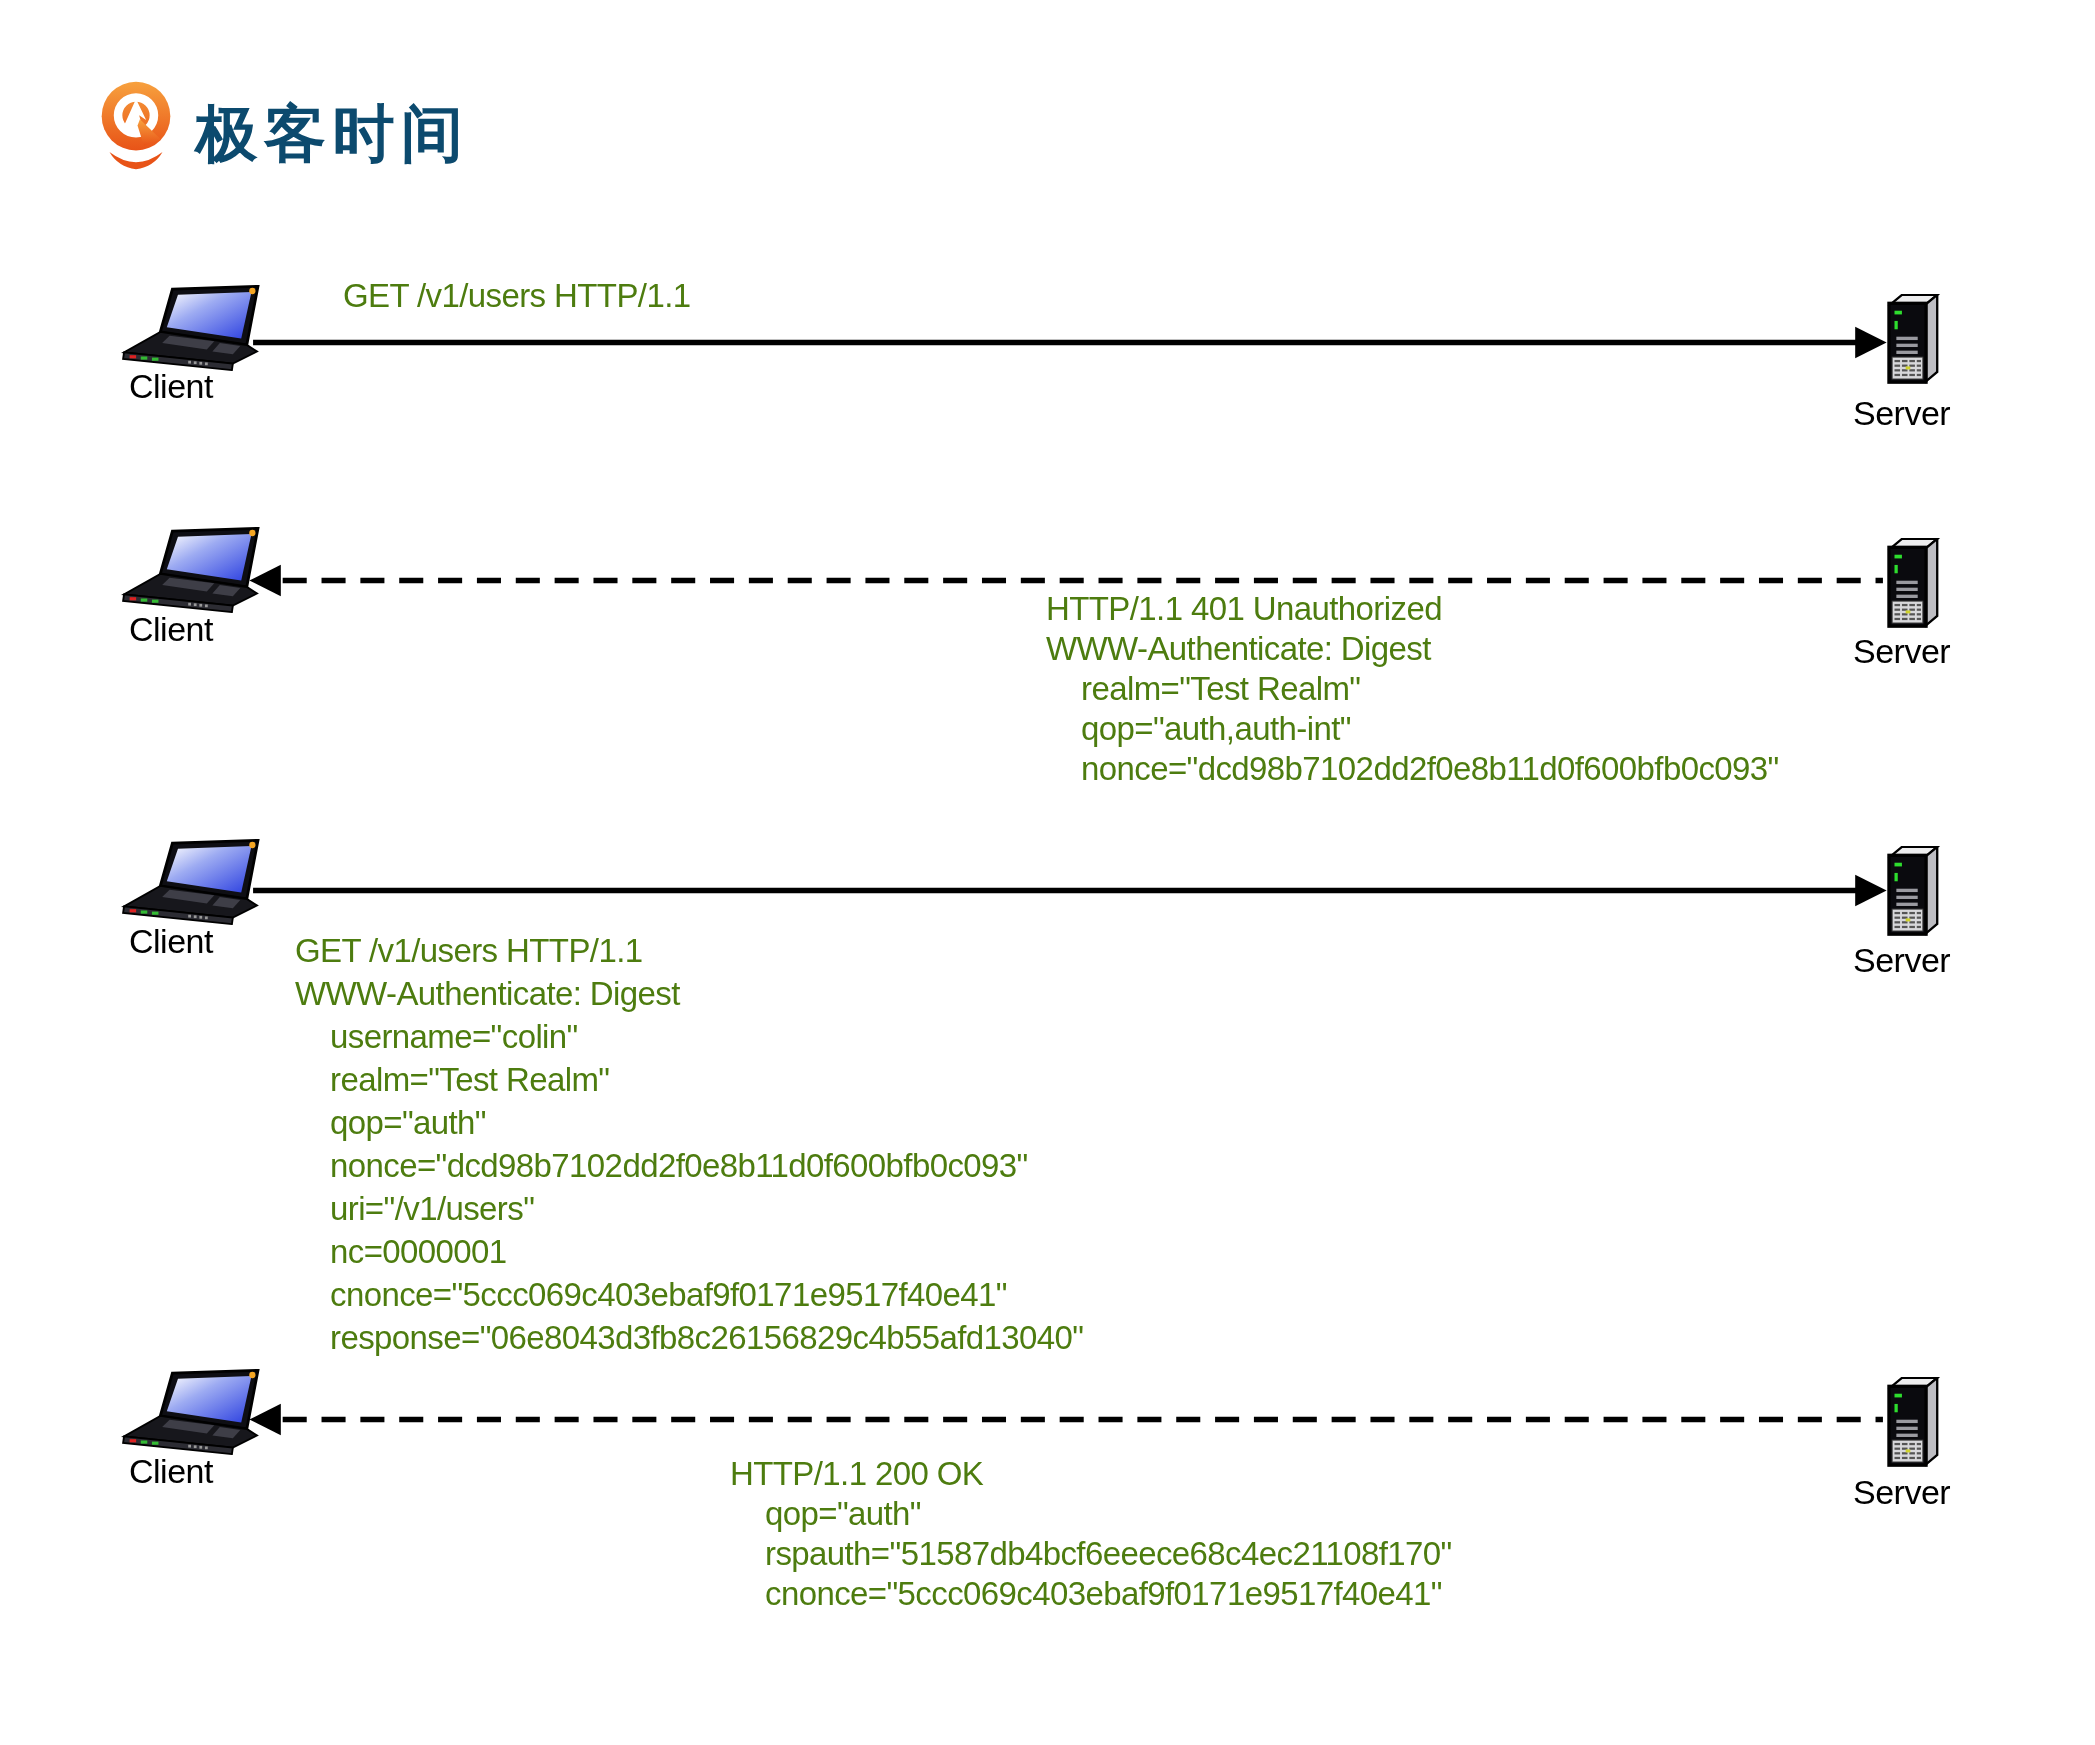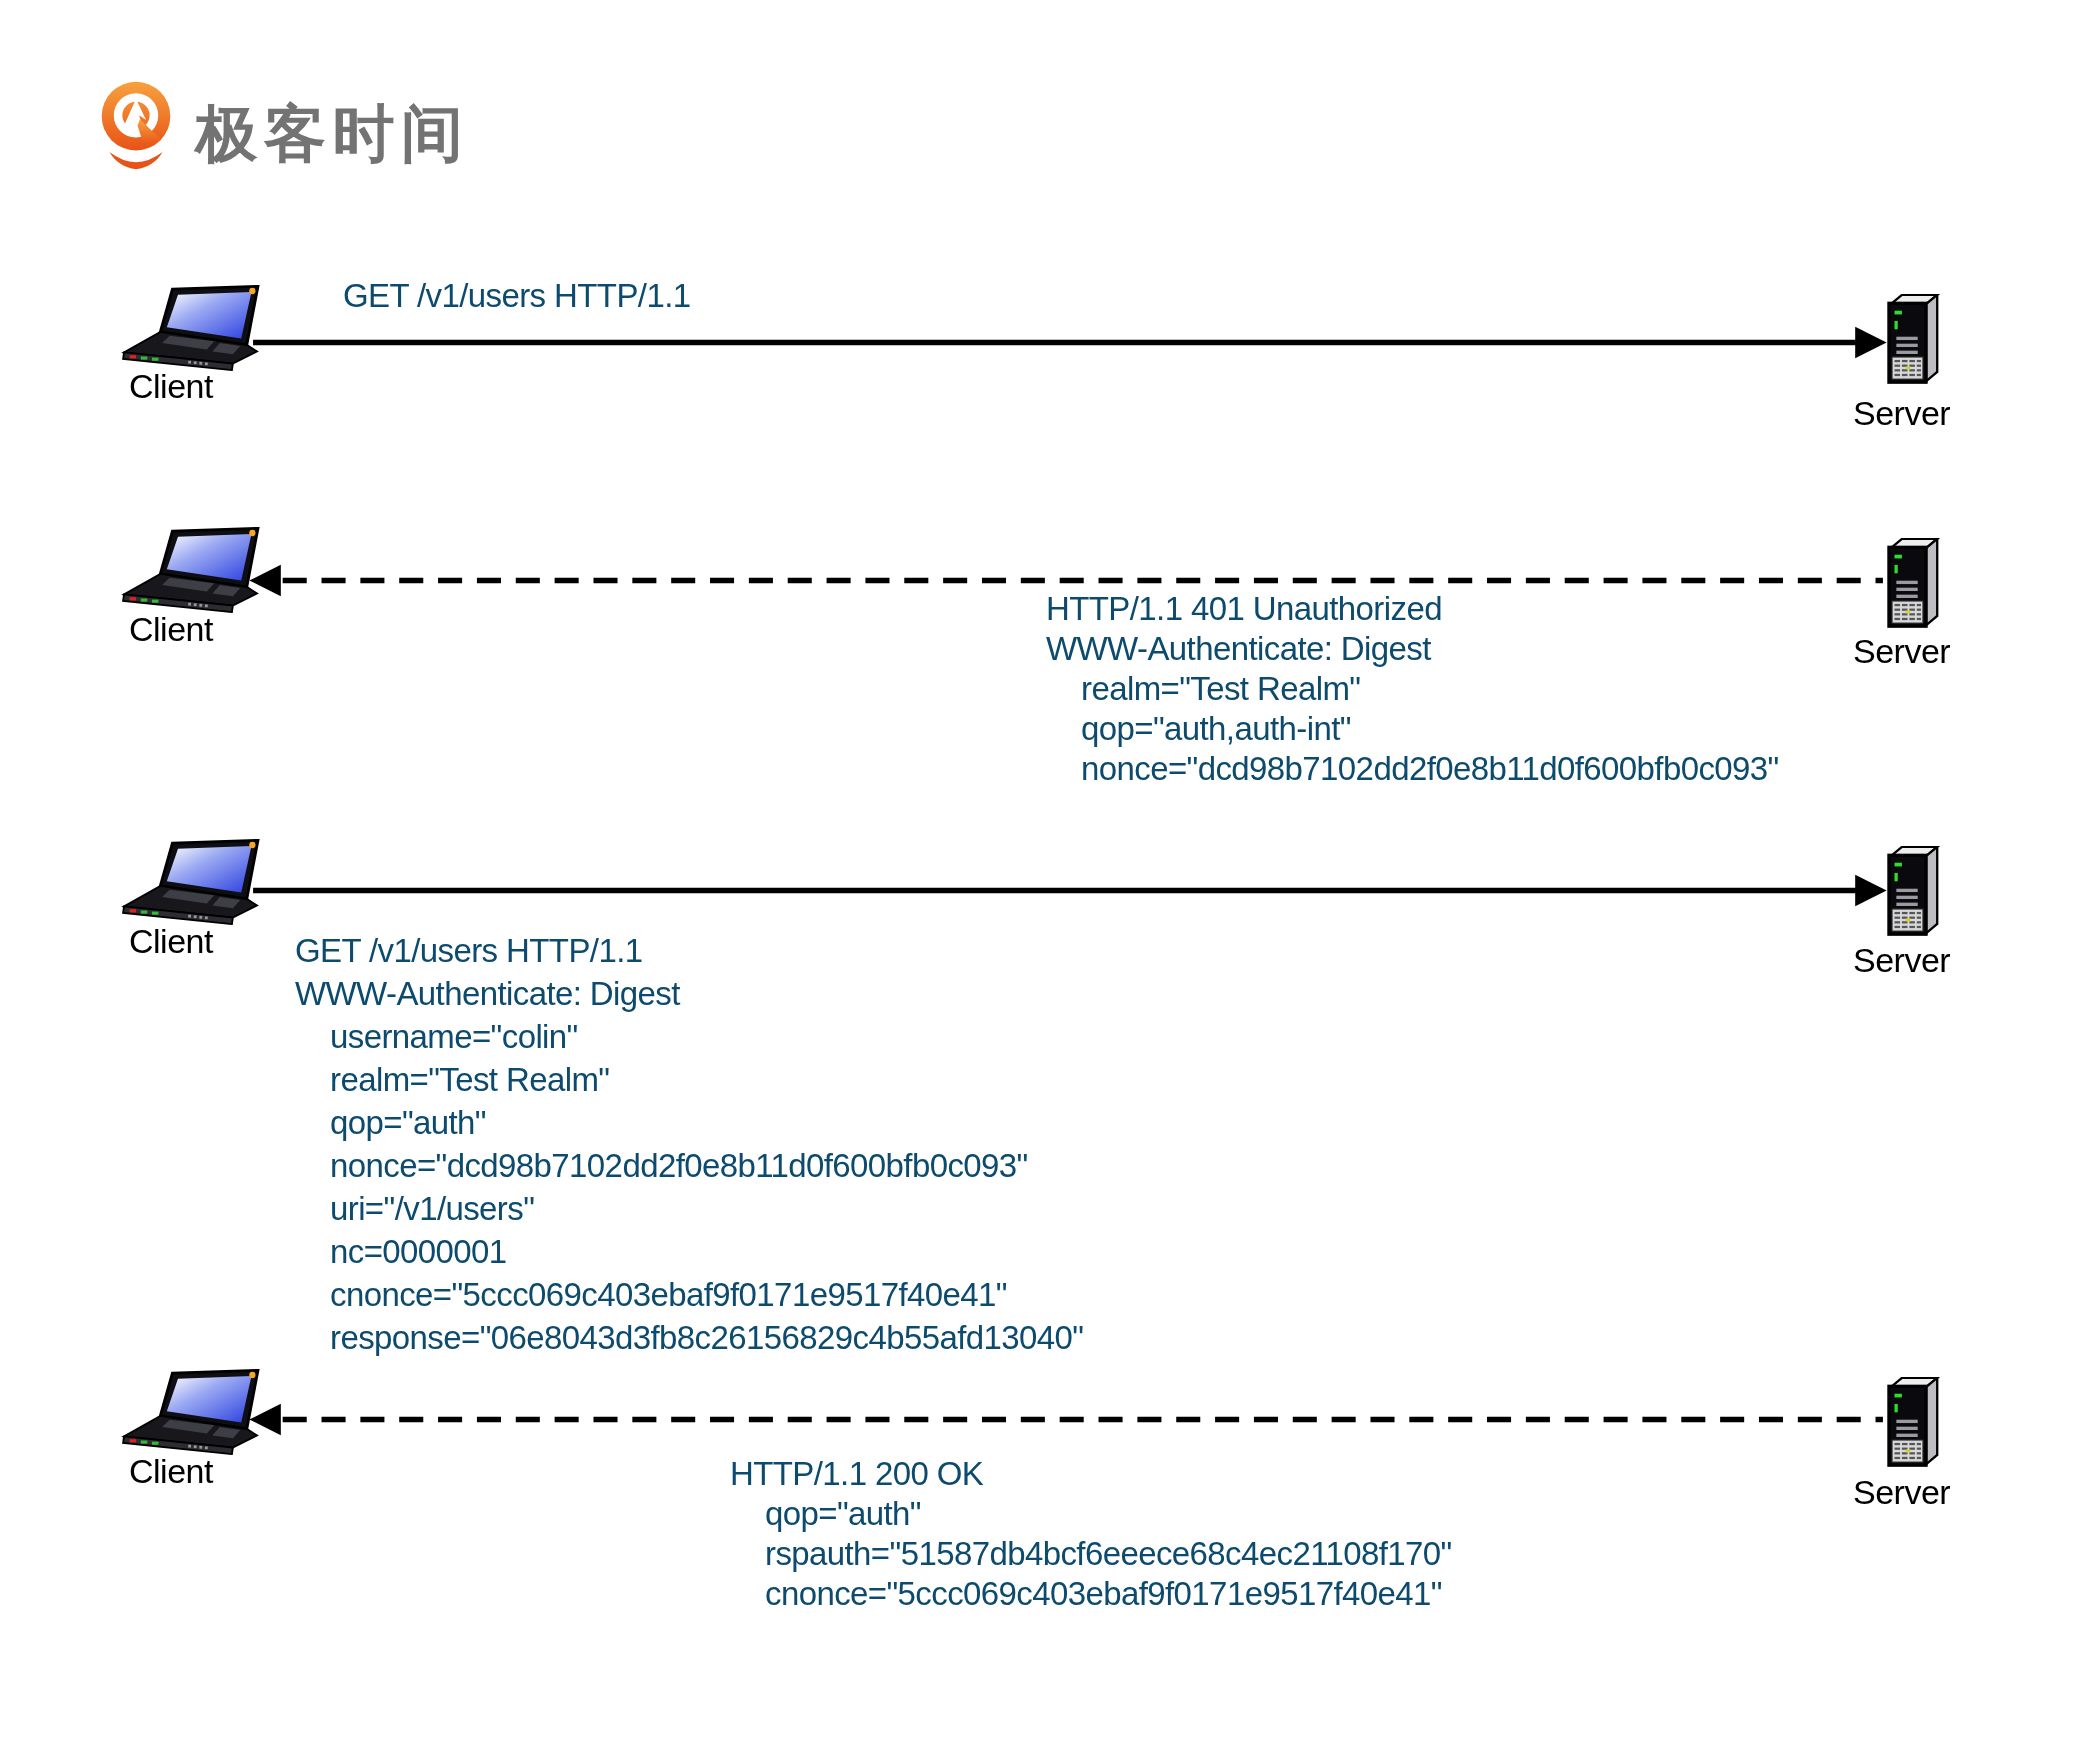--- a/index.html
+++ b/index.html
@@ -8,37 +8,37 @@
     width:2096px;height:1745px;
     background:#ffffff;
     font-family:"Liberation Sans", sans-serif;
     color:#000;
     overflow:hidden;
   }
   
   .logo{position:absolute;left:97px;top:75px;display:flex;align-items:center;}
   .logo-icon{width:78px;height:97px;}
   .logo-text{
-    font-size:62px;font-weight:600;color:#737373;
+    font-size:62px;font-weight:600;color:#0c4a6e;
     letter-spacing:6.5px;margin-left:20.5px;margin-top:17px;
     font-family:"Liberation Sans", sans-serif;
   }
   
   .icon{position:absolute;}
   .laptop{width:140px;height:93px;}
   .server{width:58px;height:91px;}
   .actor-label{
     position:absolute;font-size:34px;line-height:35px;color:#000;
     letter-spacing:-0.5px;white-space:pre;
   }
   .arrow-holder{position:absolute;height:37px;}
   .arrow-holder svg{display:block;}
   .msg{
     position:absolute;font-size:33px;line-height:40px;
-    letter-spacing:-0.6px;white-space:pre;color:#0c4a6e;
+    letter-spacing:-0.6px;white-space:pre;color:#4d7c0f;
   }
   .msg.wide-lh{line-height:43px;}
   .code-line.indent1{padding-left:35px;}
 </style>
 </head>
 <body>
 
 <div class="canvas">
 
   <svg width="0" height="0" style="position:absolute">

